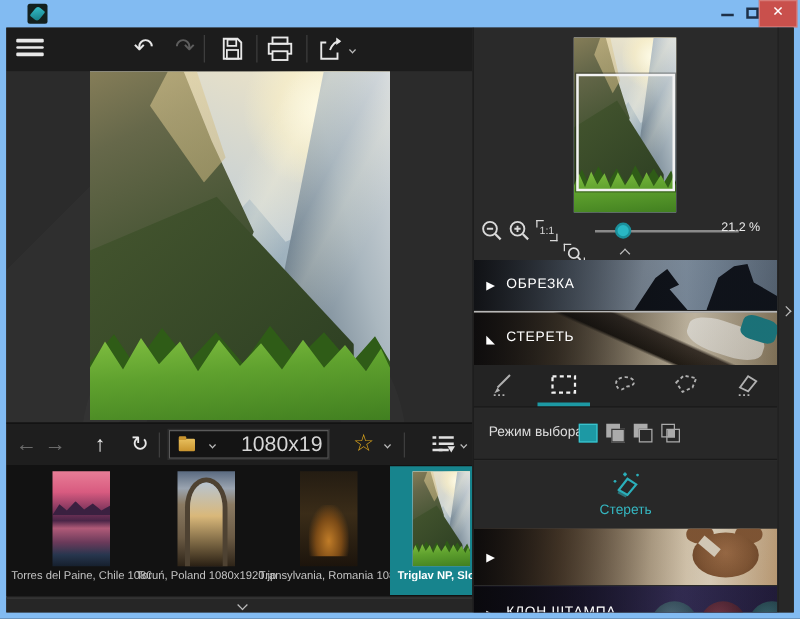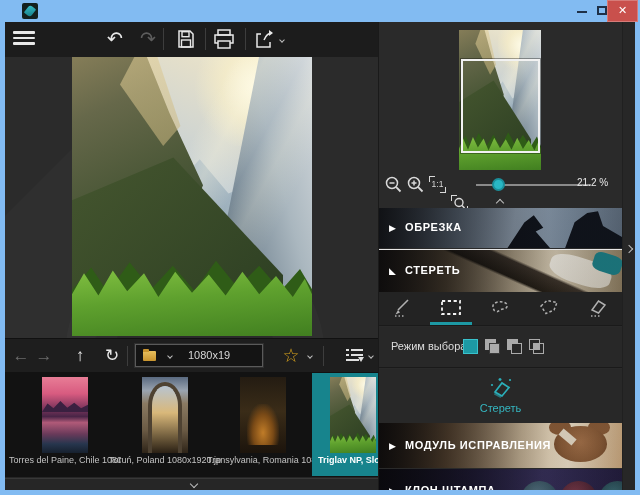--- a/index.html
+++ b/index.html
@@ -56,21 +56,21 @@
 
   
   .filenav { position:absolute; left:0; top:316px; width:373px; height:34px; background:#1e1e1e; border-top:1px solid #111; }
   .fn-glyph { position:absolute; top:5px; width:22px; height:24px; color:#e8e8e8; font-size:17px; line-height:24px; text-align:center; }
   .fn-glyph.disabled { color:#6a6a6a; }
   .fn-sep { position:absolute; top:7px; width:1px; height:20px; background:#3d3d3d; }
   .address { position:absolute; left:130px; top:5px; width:128px; height:23px; background:#141414; border:1px solid #5a5a5a; outline:1px solid #2e2e2e; }
   .folder { position:absolute; left:7px; top:6px; width:13px; height:10px; background:linear-gradient(#e8c05e,#c9942e); border-radius:1px; }
   .folder:before { content:""; position:absolute; left:0; top:-2px; width:6px; height:3px; background:#c9942e; border-radius:1px 1px 0 0; }
   .addr-chev { position:absolute; left:32px; top:9px; }
-  .addr-text { position:absolute; left:52px; top:0; width:70px; height:21px; line-height:21px; color:#d6d6d6; font-size:11px; white-space:nowrap; overflow:hidden; }
+  .addr-text { position:absolute; left:52px; top:0; width:70px; height:21px; line-height:21px; color:#d6d6d6; font-size:17px; white-space:nowrap; overflow:hidden;text-align:right; }
   .star-glyph { position:absolute; left:274px; top:4px; width:24px; height:26px; color:#d7a21c; font-size:19px; line-height:26px; text-align:center; }
   .listicon { position:absolute; left:341px; top:10px; width:18px; height:14px; }
   .listicon i { position:absolute; left:5px; width:12px; height:2px; background:#e0e0e0; }
   .listicon b { position:absolute; left:0; width:3px; height:2px; background:#e0e0e0; }
   .listicon .a1{top:0;} .listicon .a2{top:5px;} .listicon .a3{top:10px; width:8px;}
   .listicon .arr { position:absolute; left:12px; top:8px; width:0; height:0; border-left:3px solid transparent; border-right:3px solid transparent; border-top:5px solid #e0e0e0; }
 
   
   .filmstrip { position:absolute; left:0; top:350px; width:373px; height:105px; background:#121212; overflow:hidden; }
   .fs-cell { position:absolute; top:1px; width:96px; height:98px; }
@@ -108,21 +108,21 @@
   .brk:before { left:1px; top:1px; border-right:none; border-bottom:none; }
   .brk:after { right:1px; bottom:1px; border-left:none; border-top:none; }
   .brk .inner { position:absolute; left:0; right:0; top:4px; text-align:center; font-size:8.5px; color:#d9d9d9; }
 
   .chevup-row { position:absolute; left:0; top:175px; width:243px; height:11px; }
   .chevup-row .chev { position:absolute; left:118px; top:3px; }
 
   .banner { position:absolute; left:0; width:243px; overflow:hidden; }
   .banner .shade { position:absolute; left:0; top:0; width:100%; height:100%; background:linear-gradient(90deg,rgba(8,8,10,.88) 0%,rgba(8,8,10,.45) 40%,rgba(8,8,10,.1) 70%); }
   .banner .arrow { position:absolute; left:10px; top:50%; margin-top:-5px; color:#fff; font-size:9px; }
-  .banner .btitle { position:absolute; left:26px; top:50%; margin-top:-7px; color:#fff; font-size:11px; font-weight:bold; letter-spacing:.6px; }
+  .banner .btitle { position:absolute; left:26px; top:50%; margin-top:-7px; color:#fff; font-size:11px; font-weight:normal; letter-spacing:.6px; }
   .b-crop { top:186px; height:40px; background:linear-gradient(100deg,#4e5a68 0%,#76879a 30%,#97a7b8 55%,#78899b 78%,#5a6878 100%); }
   .b-crop .h1 { position:absolute; left:52%; top:18%; width:26%; height:90%; background:#10141c; clip-path:polygon(0 100%,30% 20%,45% 0,60% 35%,48% 45%,75% 100%); }
   .b-crop .h2 { position:absolute; left:74%; top:8%; width:26%; height:92%; background:#10141c; clip-path:polygon(10% 100%,25% 30%,45% 5%,62% 0,70% 40%,100% 70%,100% 100%); }
   .b-erase { top:227px; height:43px; border-top:1px solid #e6e6e6; background:linear-gradient(95deg,#3a2e22 0%,#6b5a42 28%,#b8a98e 55%,#cfc4ae 72%,#8a7a5e 100%); }
   .b-erase .pencil { position:absolute; left:18%; top:-20%; width:82%; height:140%; background:linear-gradient(24deg,rgba(0,0,0,0) 40%,#241e16 42%,#3c332a 54%,rgba(0,0,0,0) 56%); }
   .b-erase .rubber { position:absolute; left:70%; top:18%; width:26%; height:62%; background:linear-gradient(100deg,#ece8de,#cfc8ba); border-radius:40%; transform:rotate(18deg); }
   .b-erase .ferrule { position:absolute; left:88%; top:10%; width:12%; height:45%; background:#1d7d84; border-radius:30%; transform:rotate(18deg); }
   .b-fix { top:401px; height:45px; background:linear-gradient(95deg,#3a2a1a 0%,#8a6a48 28%,#d9c4a4 58%,#ecdfc8 78%,#caa77d 100%); }
   .b-fix .head { position:absolute; left:72%; top:6%; width:22%; height:80%; background:radial-gradient(circle at 50% 45%,#a5724a 0%,#8a5c38 60%,#6e4628 100%); border-radius:50%; }
   .b-fix .ear1,.b-fix .ear2 { position:absolute; top:-6%; width:9%; height:32%; background:#8a5c38; border-radius:50%; }
@@ -416,21 +416,20 @@
         <div class="erase-label">Стереть</div>
       </div>
 
       <div class="banner b-fix">
         <div class="ear1"></div>
           <div class="ear2"></div>
         <div class="head"></div>
           <div class="cross"></div>
         <div class="shade"></div>
         <div class="arrow">▶</div>
-        <div class="btitle">МОДУЛЬ ИСПРАВЛЕНИЯ</div>
       </div>
 
       <div class="banner b-clone">
         <div class="e1"></div>
           <div class="e2"></div>
           <div class="e3"></div>
         <div class="shade"></div>
         <div class="arrow">▶</div>
         <div class="btitle">КЛОН ШТАМПА</div>
       </div>

